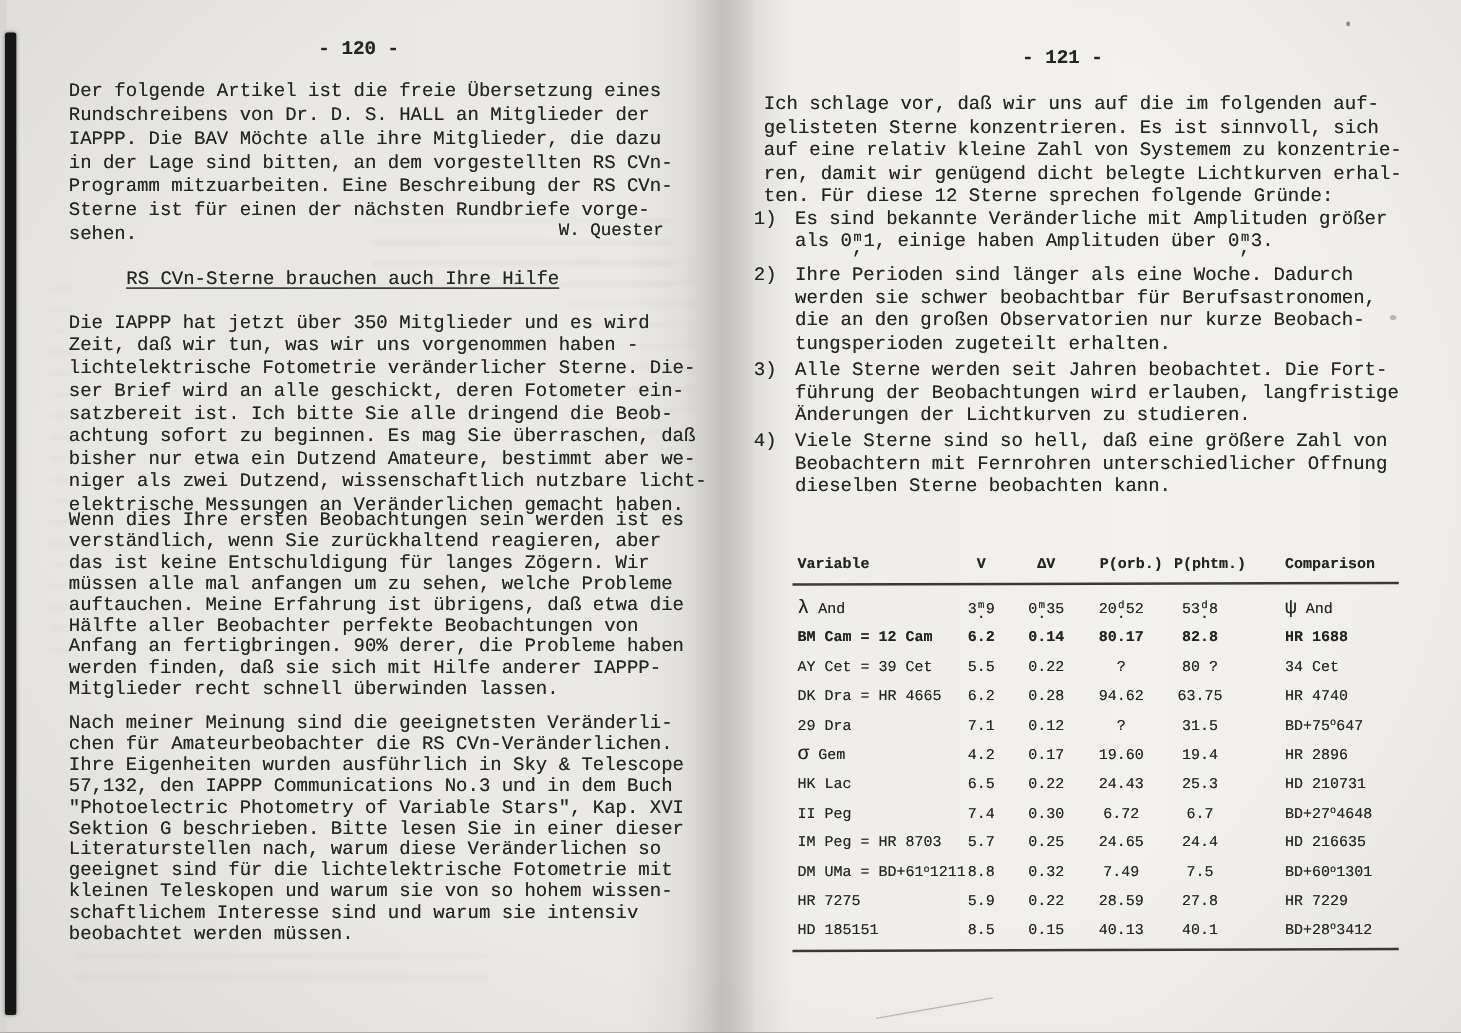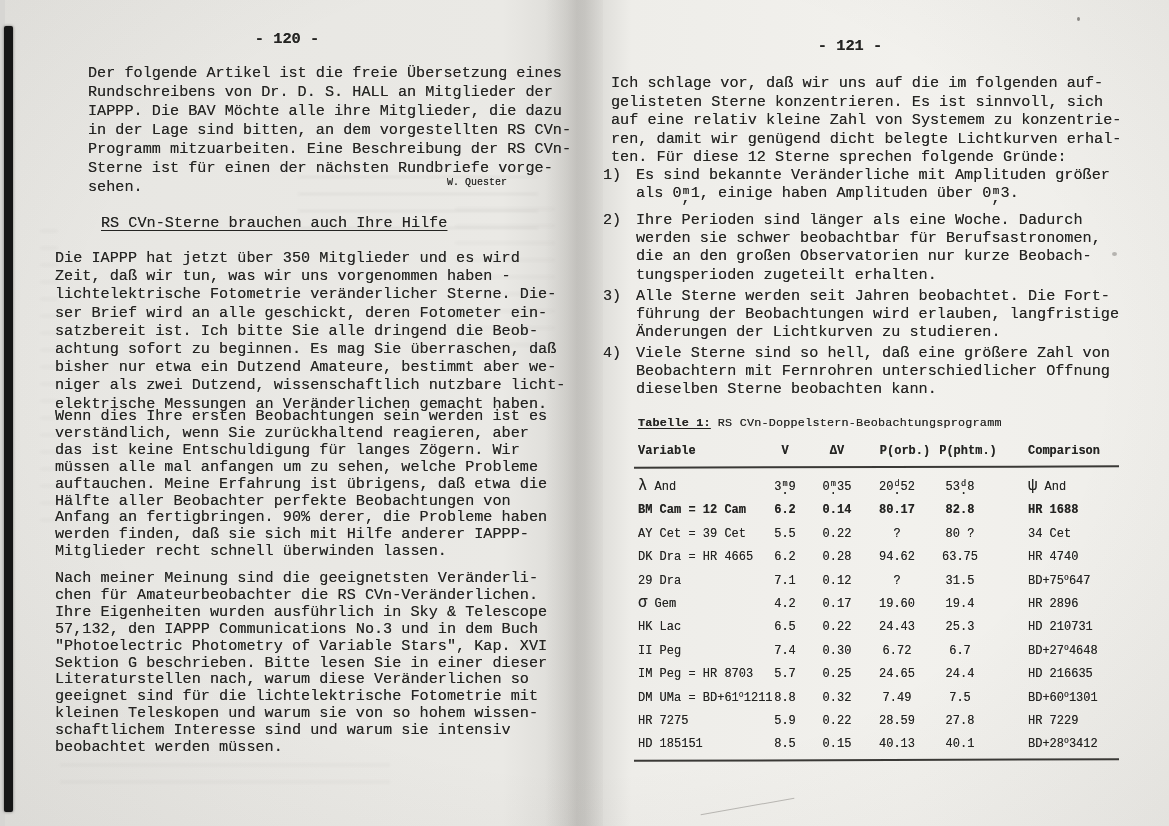--- a/index.html
+++ b/index.html
@@ -24,22 +24,22 @@
   .sm1{left:298px;top:176px;width:240px;height:64px;opacity:.07;}
   .sm2{left:455px;top:208px;width:100px;height:150px;opacity:.05;}
   .sm3{left:60px;top:764px;width:330px;height:26px;opacity:.06;}
   .sm4{left:40px;top:230px;width:18px;height:300px;opacity:.05;}
 
   
   .pageno{position:absolute;width:110px;text-align:center;font-weight:bold;font-size:15.4px;}
   .pageno-l{left:232px;top:30px;}
   .pageno-r{left:795px;top:37px;}
   .body-text{position:absolute;white-space:pre-line;font-size:15.2px;}
-  .para1{left:55px;top:64px;line-height:19px;width:520px;margin-left:33px;}
-  .signature{position:absolute;left:447px;top:177px;font-size:10px;}
+  .para1{left:55px;top:64px;line-height:19px;width:520px;}
+  .signature{position:absolute;left:447px;top:177px;font-size:14px;}
   .heading{position:absolute;left:101px;top:214px;font-size:15.2px;text-decoration:underline;text-underline-offset:3px;}
   .para2{left:55px;top:249px;line-height:18.2px;width:528px;}
   .para3{left:55px;top:408px;line-height:16.9px;width:528px;}
   .para4{left:55px;top:570px;line-height:16.9px;width:528px;}
   .r-intro{left:611px;top:74px;line-height:18.5px;width:530px;}
   .list-item{position:absolute;left:603px;width:540px;font-size:15.2px;}
   .li1{top:166px;} .li2{top:211px;} .li3{top:287px;} .li4{top:344px;}
   .li-num{position:absolute;left:0;top:0;}
   .li-text{margin-left:33px;white-space:pre-line;line-height:18.2px;}
 
@@ -150,23 +150,20 @@
 führung der Beobachtungen wird erlauben, langfristige
 Änderungen der Lichtkurven zu studieren.</div>
   </div>
   <div class="list-item li4">
     <span class="li-num">4)</span>
     <div class="li-text">Viele Sterne sind so hell, daß eine größere Zahl von
 Beobachtern mit Fernrohren unterschiedlicher Offnung
 dieselben Sterne beobachten kann.</div>
   </div>
 
-  <div class="tcaption">
-    <span class="tcap-label">Tabelle 1:</span><span class="tcap-text">RS CVn-Doppelstern-Beobachtungsprogramm</span>
-  </div>
 
   <div class="trow thead">
     <span class="tcell c-var">Variable</span>
     <span class="tcell c-v">V</span>
     <span class="tcell c-dv">ΔV</span>
     <span class="tcell c-porb">P(orb.)</span>
     <span class="tcell c-pphtm">P(phtm.)</span>
     <span class="tcell c-comp">Comparison</span>
   </div>
 

